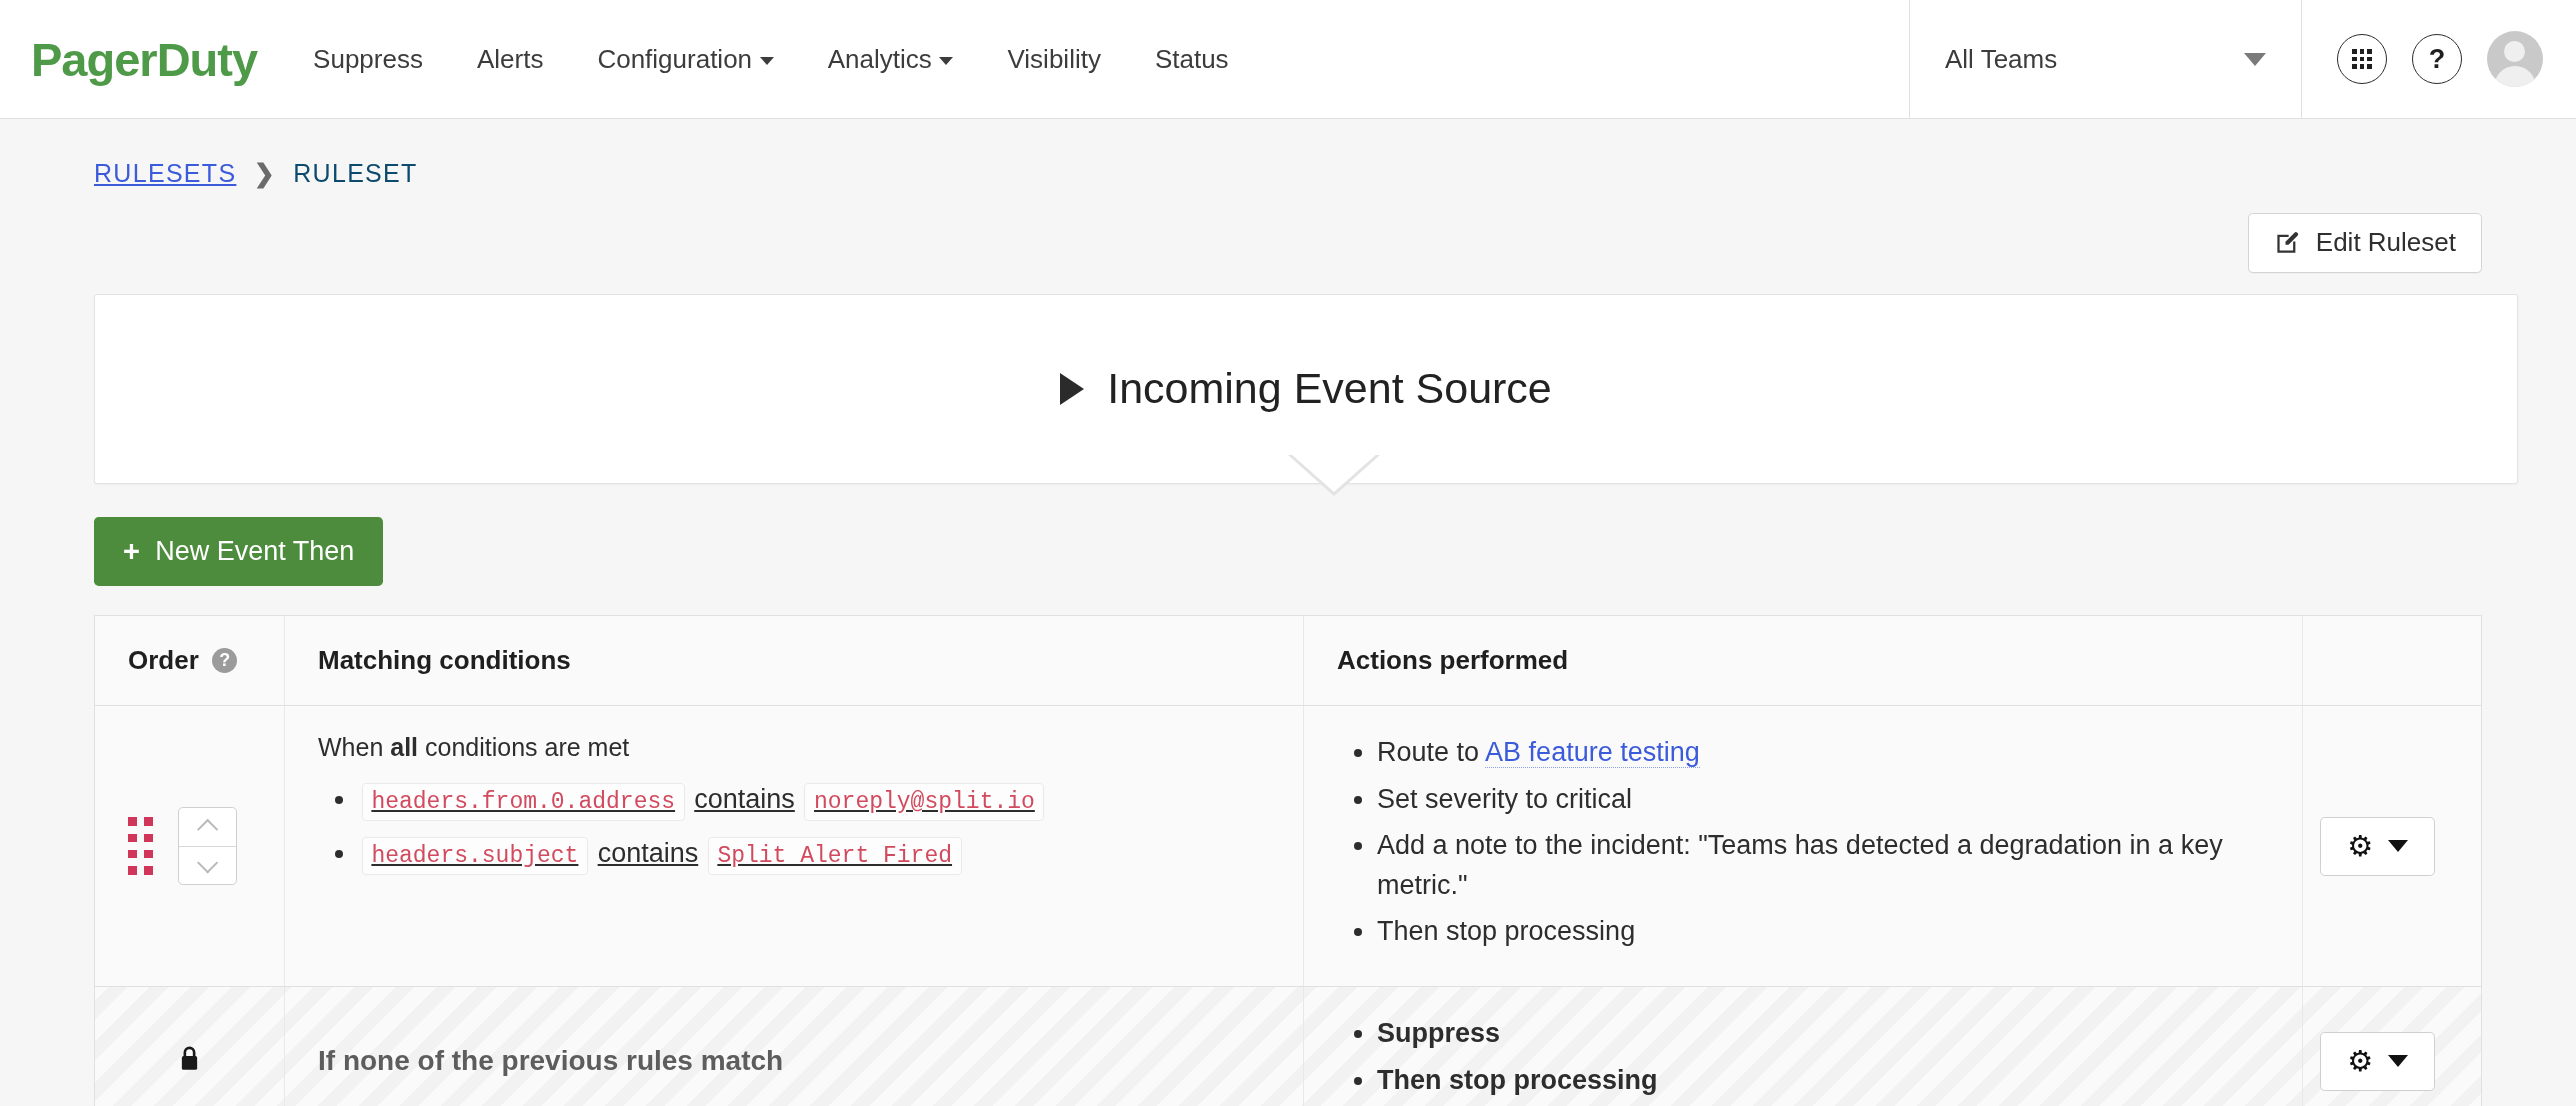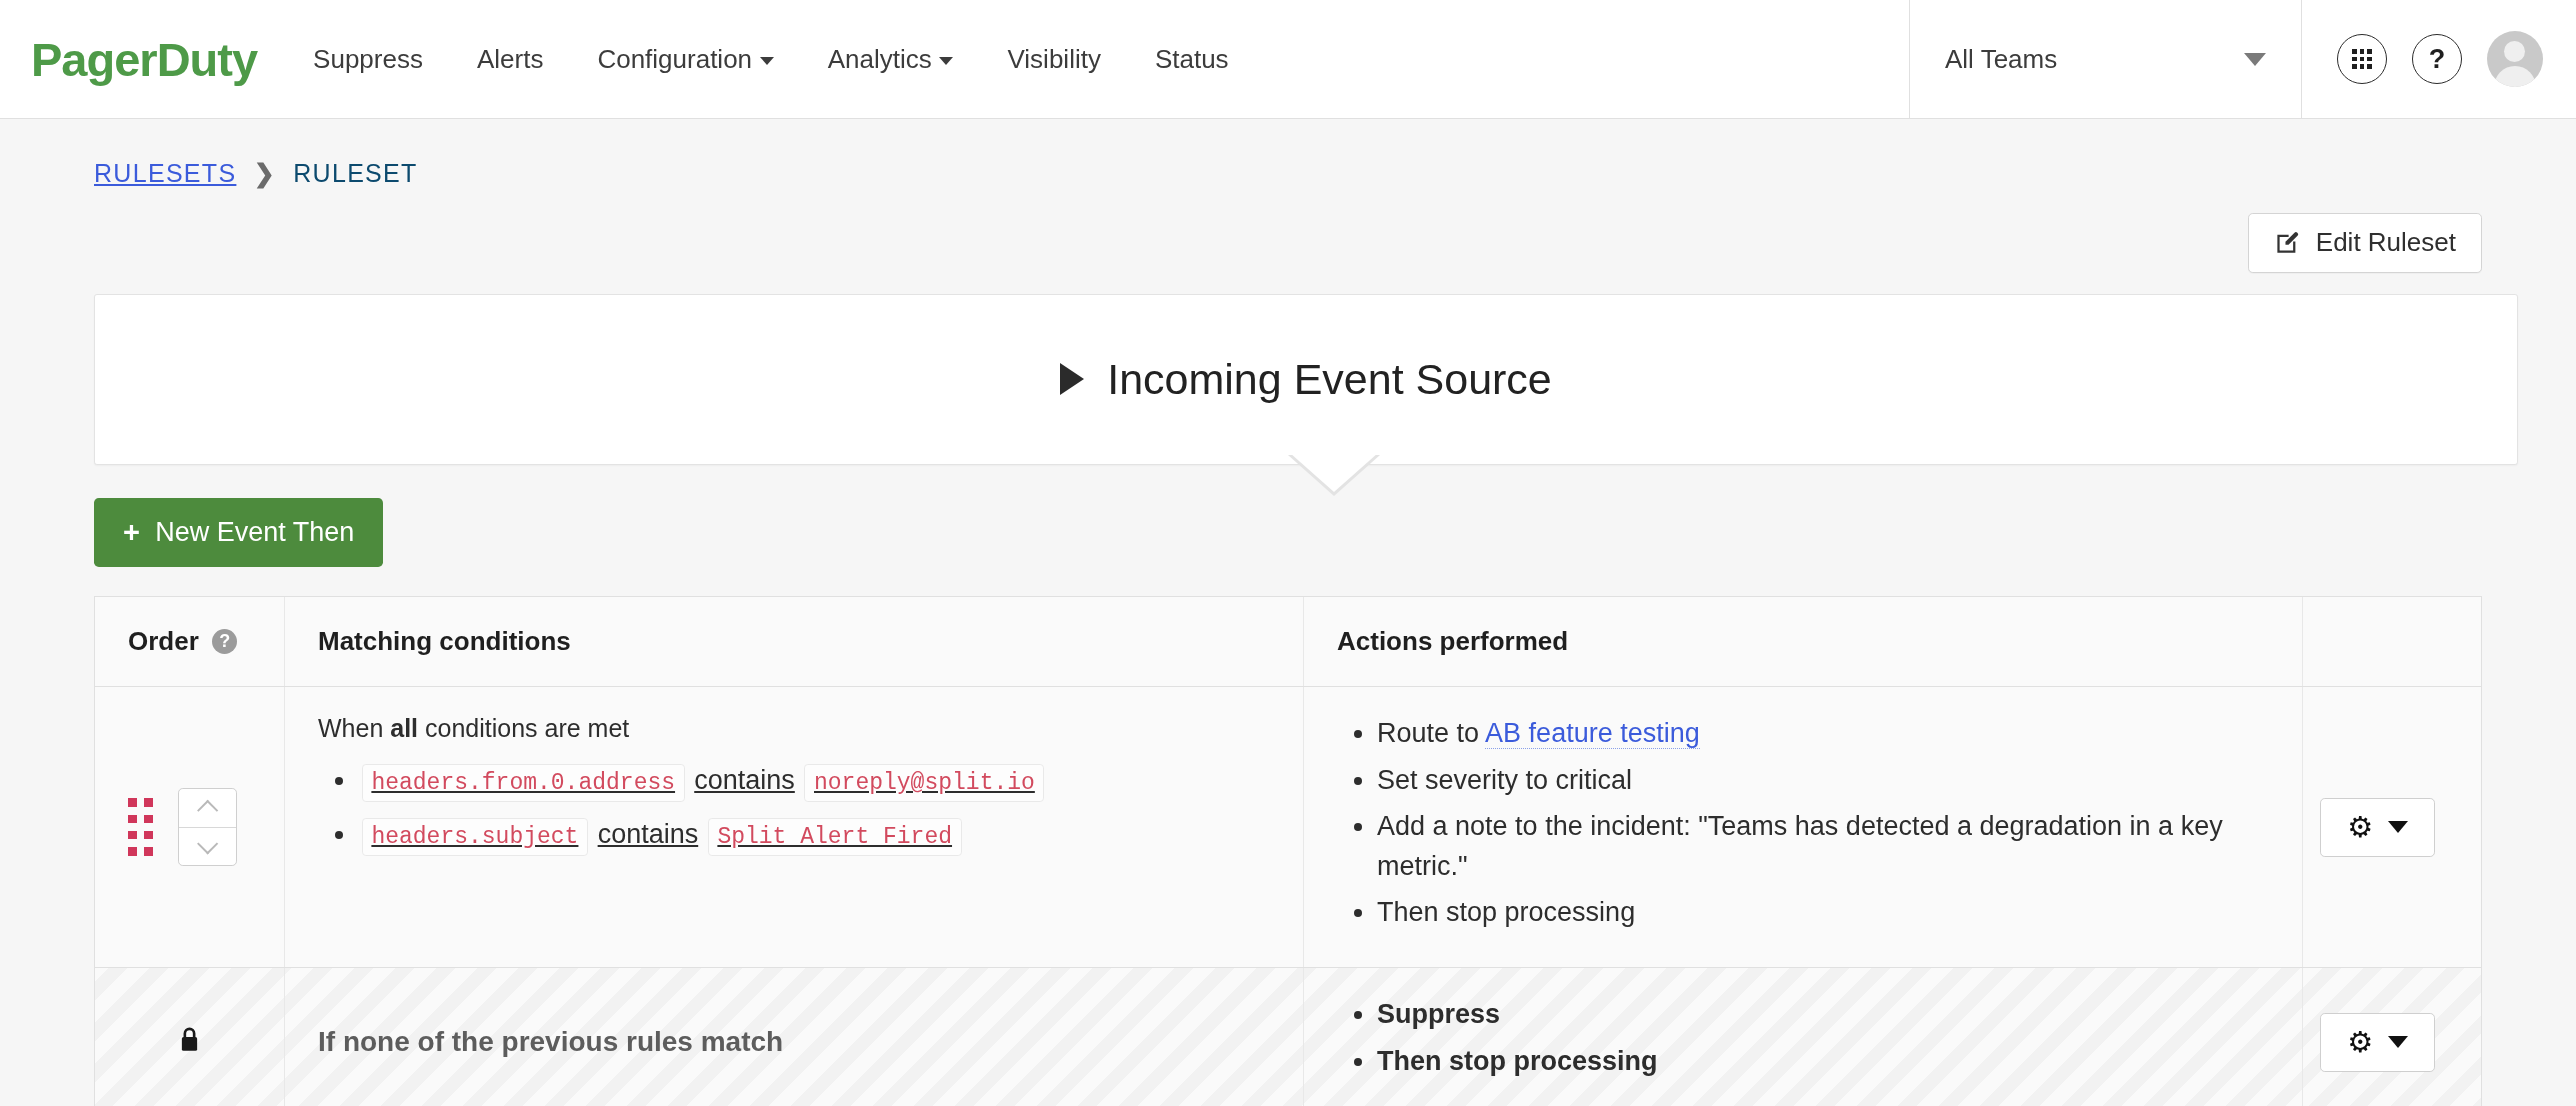--- a/index.html
+++ b/index.html
@@ -136,21 +136,21 @@
     display: flex; align-items: center; gap: 15.3px;
     cursor: pointer;
     box-shadow: 0 1px 1px rgba(0,0,0,0.03);
   }
 
   .card-wrap { position: relative; margin: 21px 58px 0 94px; }
   .source-card {
     background: #fff;
     border: 1px solid #e3e3e3;
     border-radius: 2.9px;
-    height: 171px;
+    height: 190px;
     display: flex; align-items: center; justify-content: center;
     position: relative;
     box-shadow: 0 1px 1.9px rgba(0,0,0,0.04);
   }
   .source-title {
     font-size: 43px;
     color: #222;
     display: flex; align-items: center; gap: 23px;
     cursor: pointer;
   }

